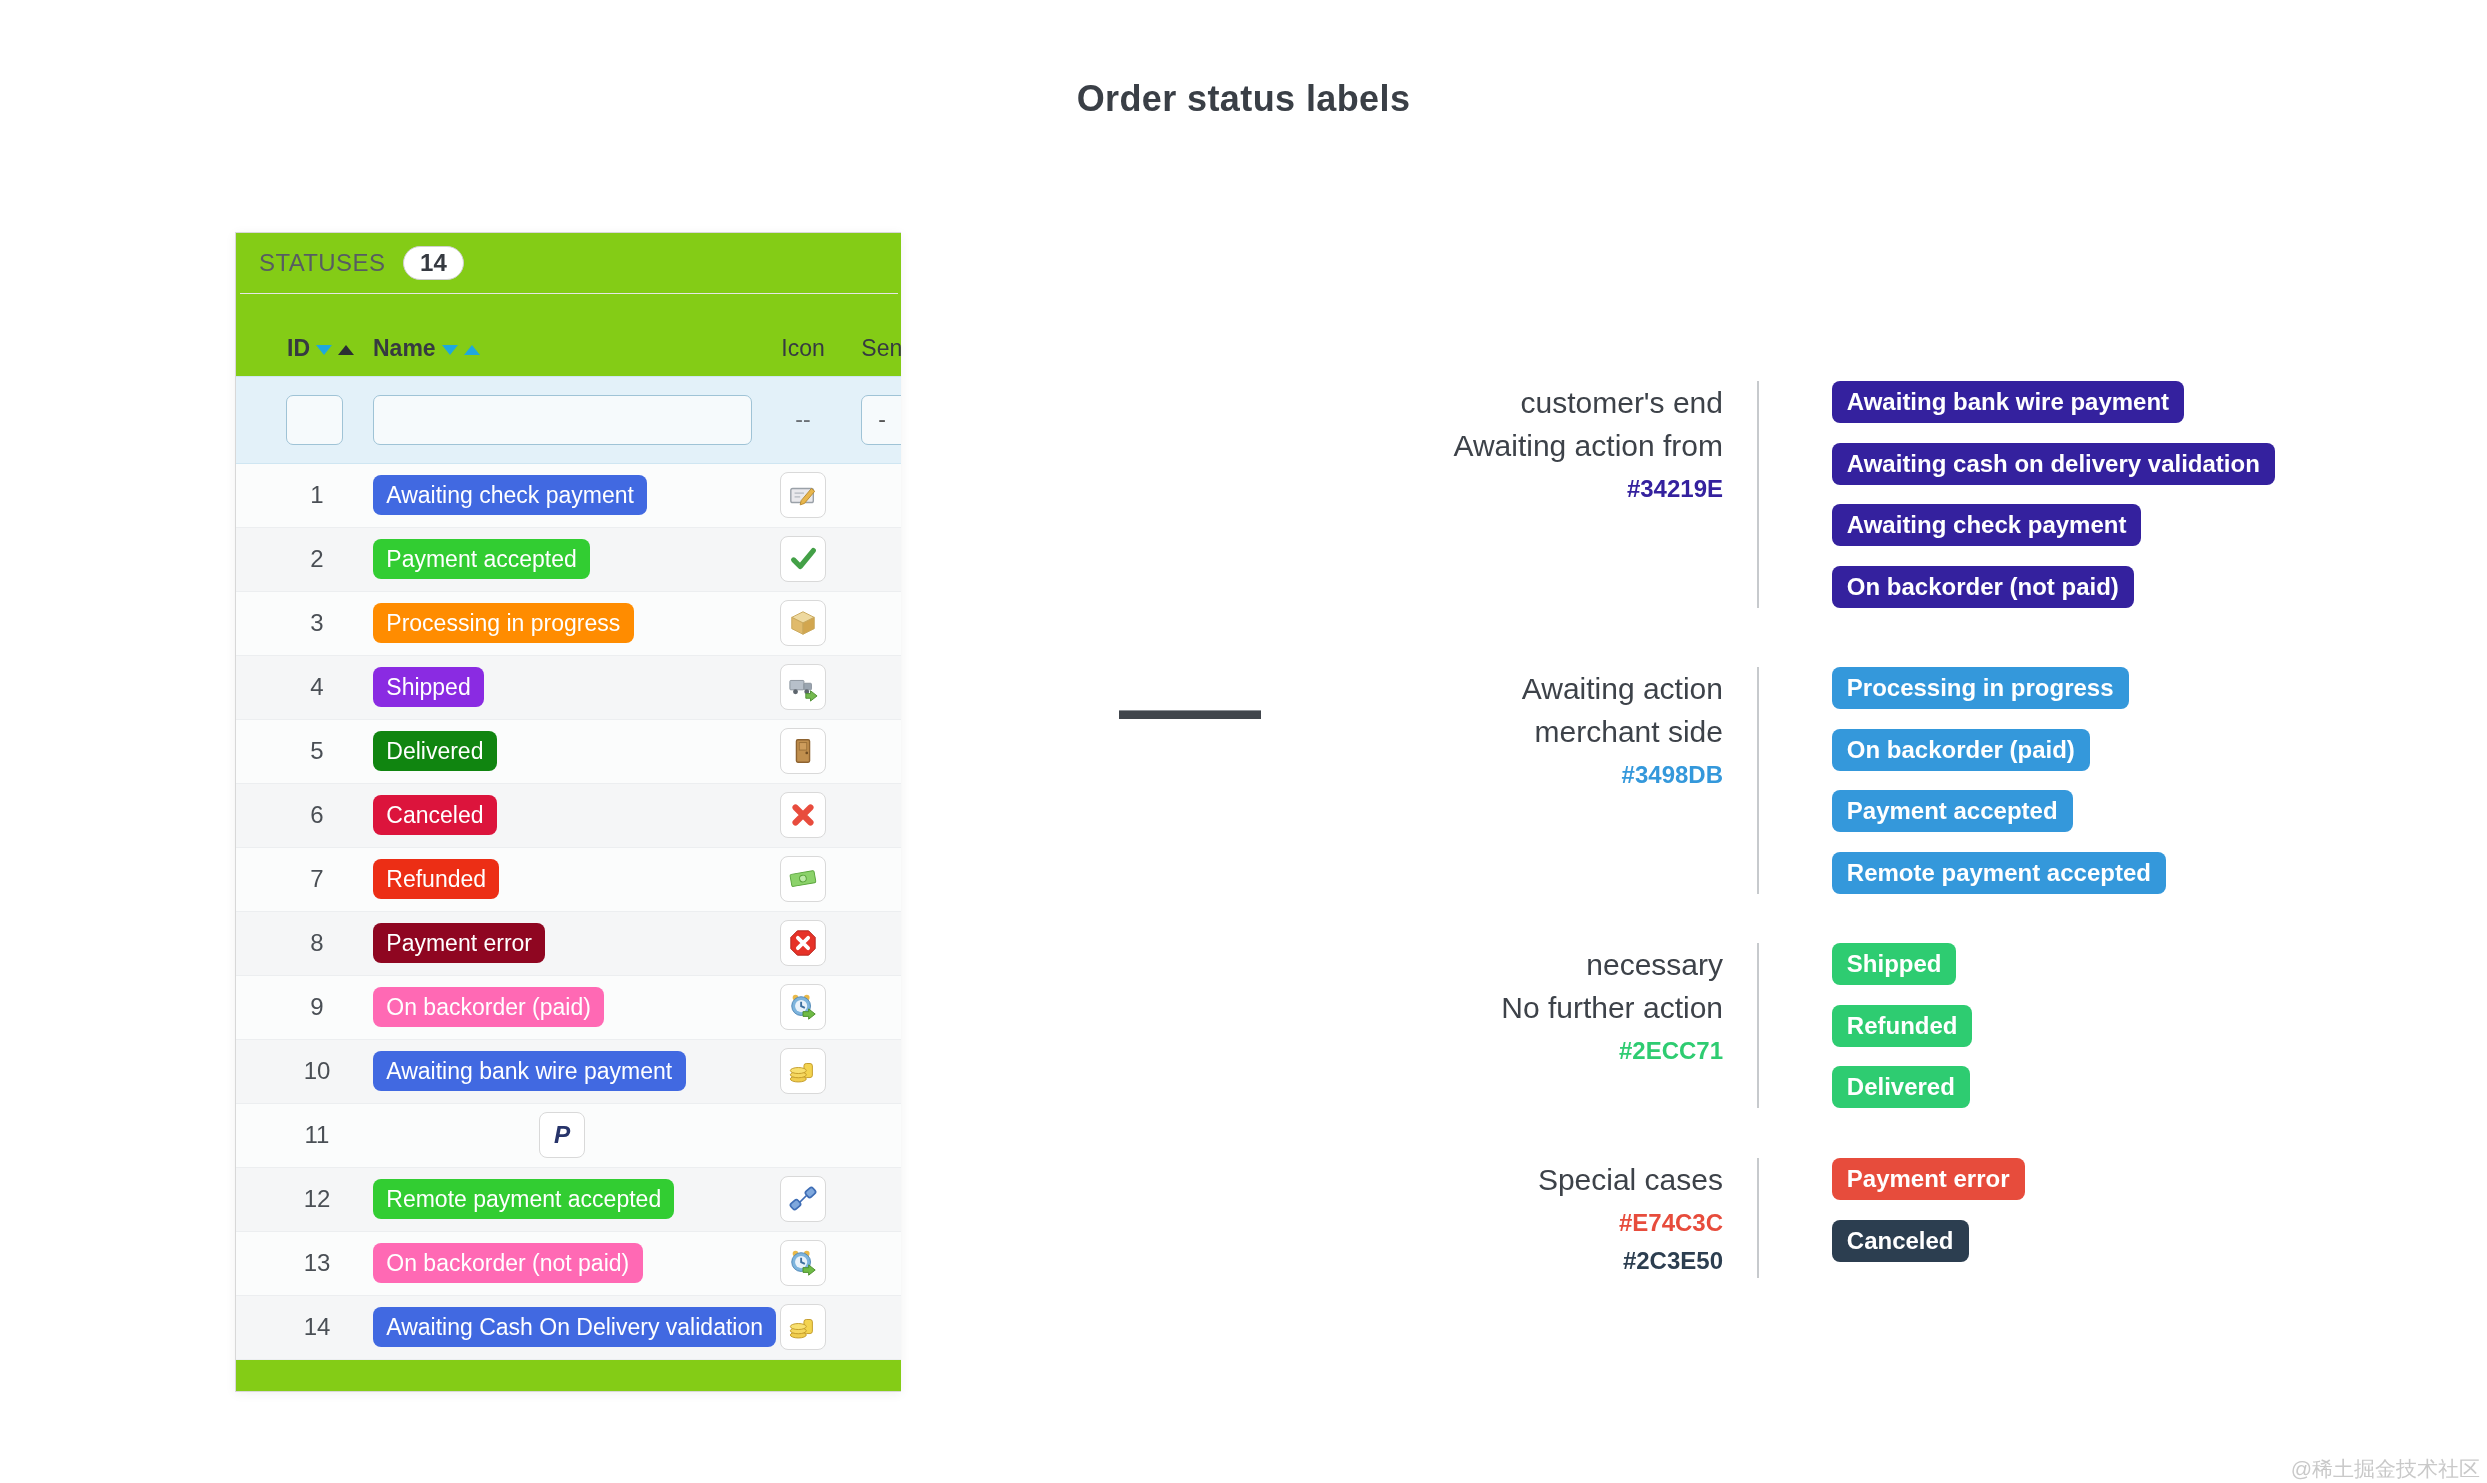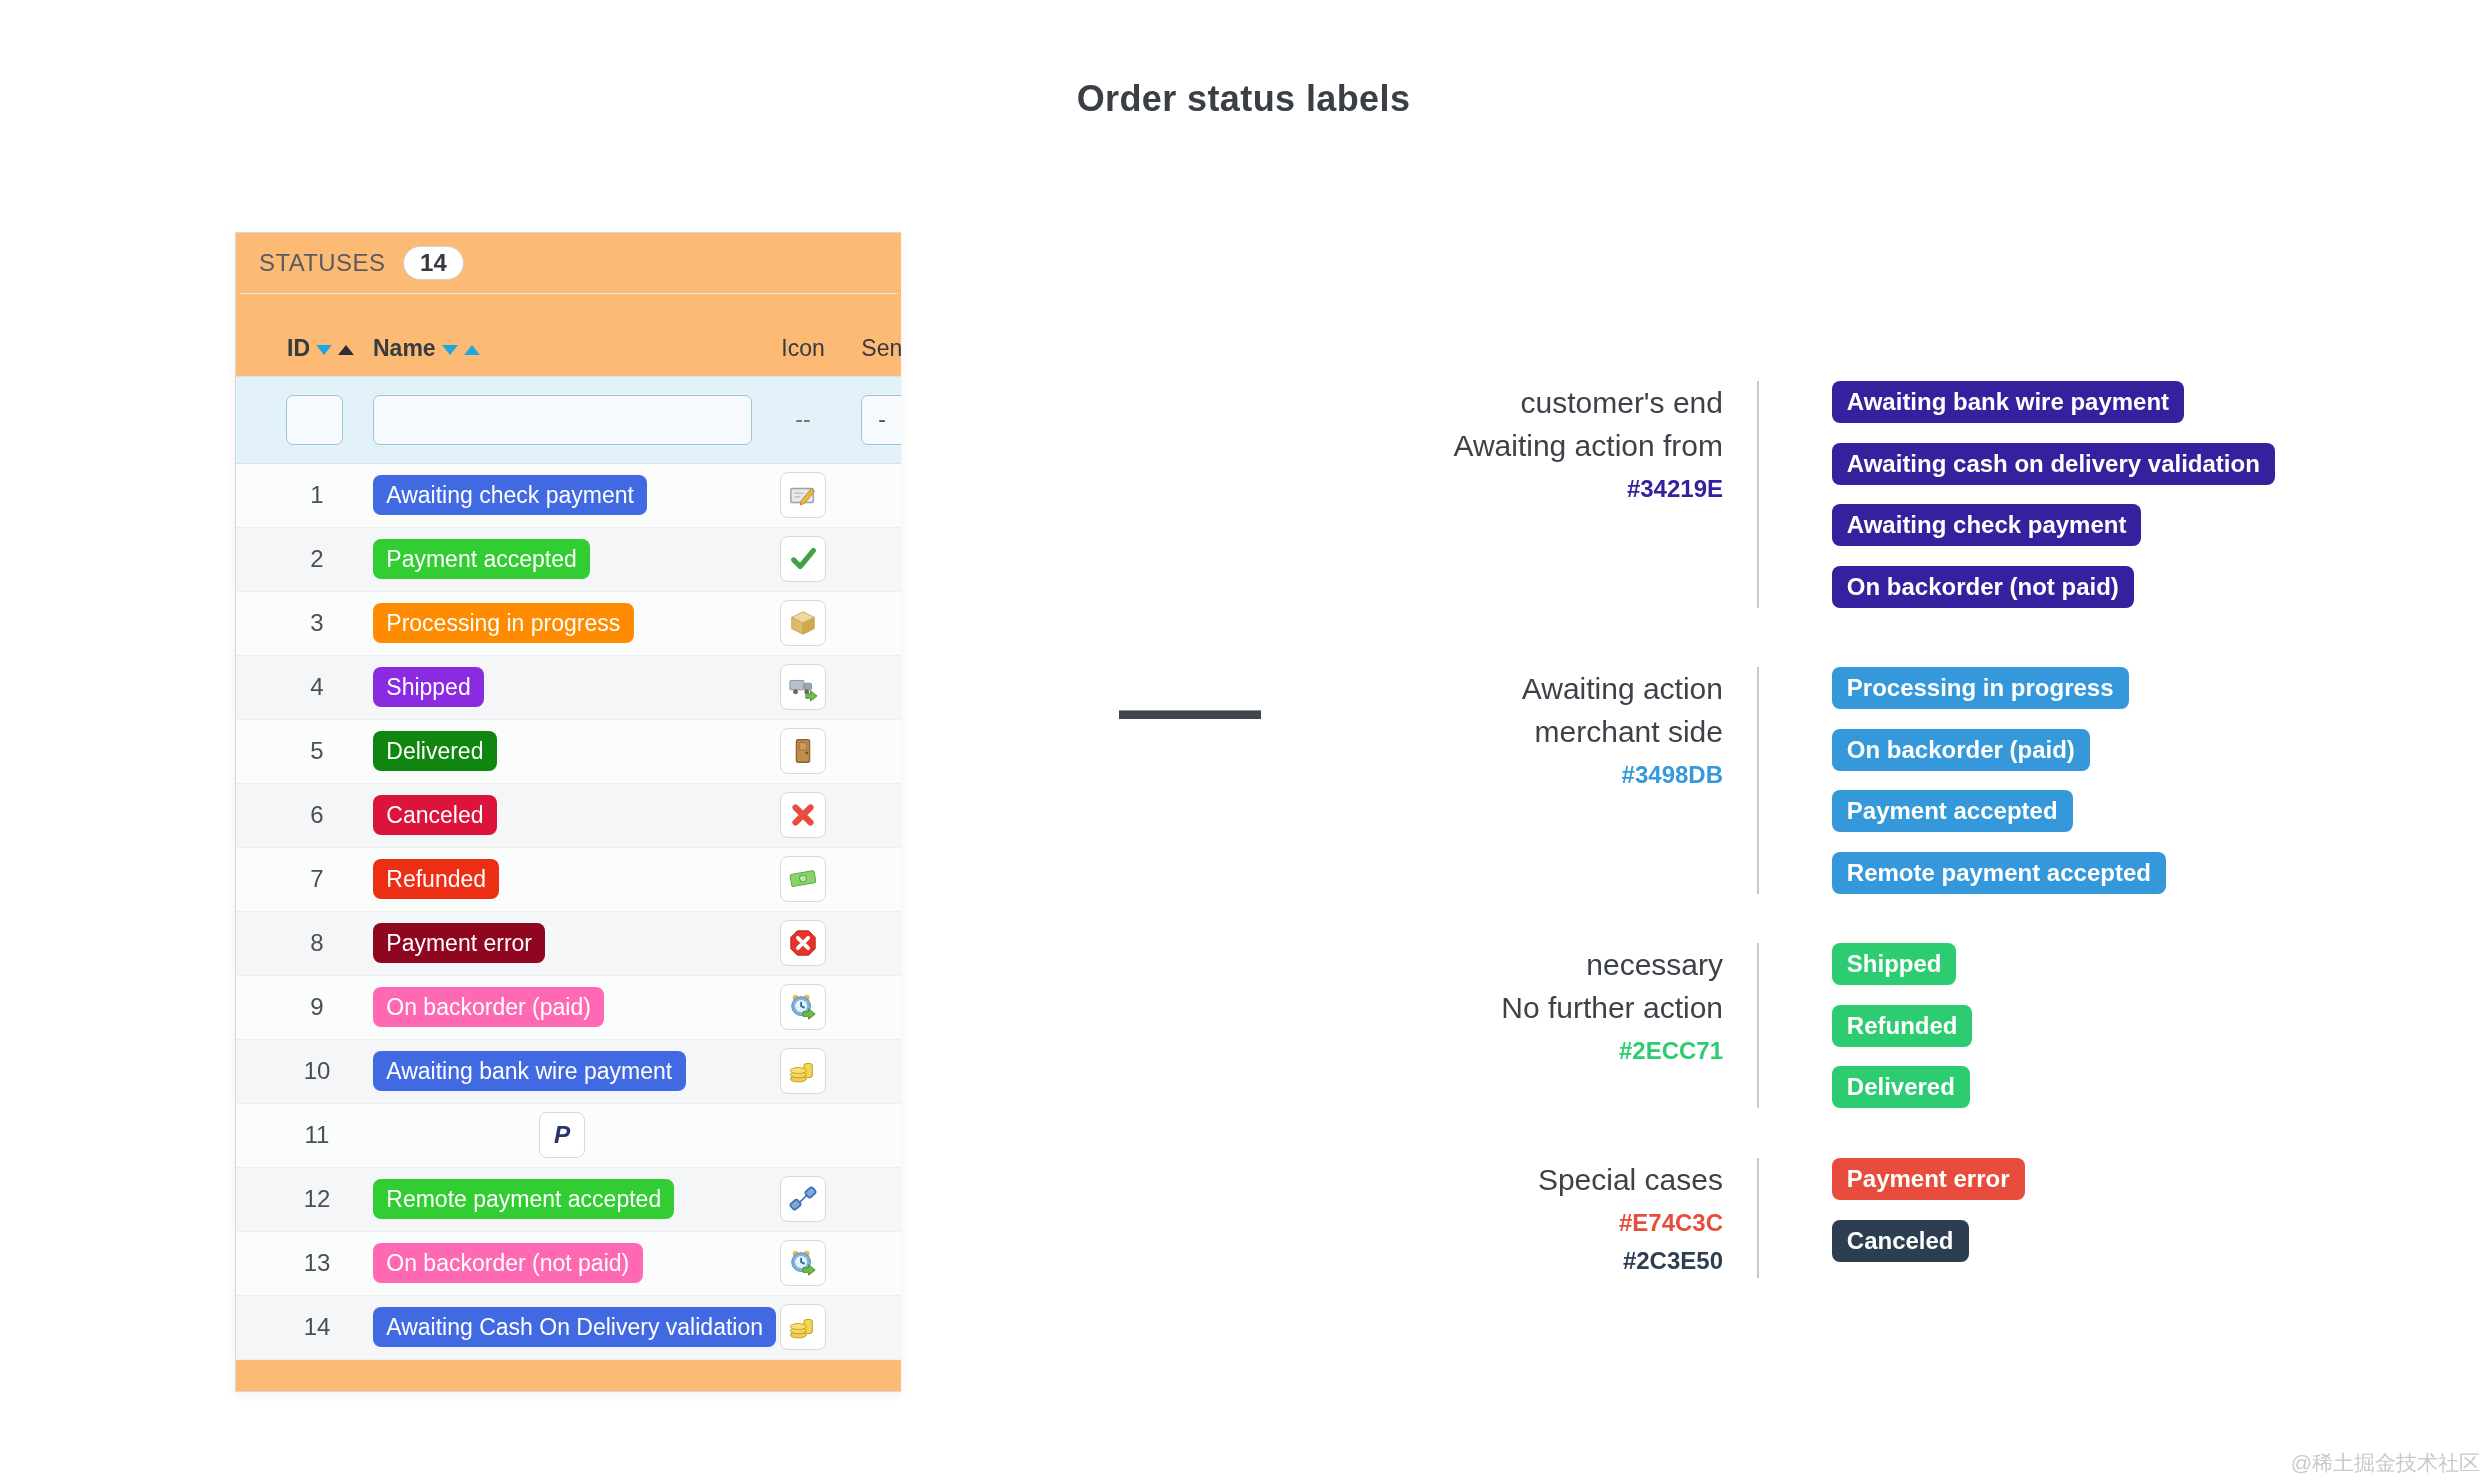--- a/index.html
+++ b/index.html
@@ -8,21 +8,21 @@
     font-family:"Liberation Sans",sans-serif;color:#3c4149;overflow:hidden;
   }
   
   .page-title{
     position:absolute;top:78px;left:0;width:2487px;text-align:center;
     font-size:36px;font-weight:700;color:#3a3f46;letter-spacing:0.4px;
   }
   
   .panel{
     position:absolute;left:235px;top:232px;width:665px;height:1158px;
-    background:#fdba74;border:0.9px solid #d8d8d8;border-right:none;
+    background:#84cc16;border:0.9px solid #d8d8d8;border-right:none;
     box-shadow:0 1.8px 10.6px rgba(0,0,0,.06);overflow:hidden;
   }
   .panel-header{display:flex;align-items:center;gap:17.7px;padding:14px 23px;height:32px;}
   .panel-title{font-size:24px;color:#575c62;letter-spacing:0.4px;}
   .count-pill{
     border:0.9px solid #cfcfcf;border-radius:885px;padding:1.8px 16px;
     font-size:24px;font-weight:700;color:#363a41;background:#fff;
   }
   .panel-sep{border-bottom:0.9px solid #e6e6e6;margin:0 3.5px;}
   .table{width:780px;margin-top:26.6px;}
@@ -69,21 +69,21 @@
   .g-label{width:495px;text-align:right;padding-right:34px;box-sizing:border-box;}
   .g-line{font-size:30px;line-height:43px;color:#3d4249;}
   .g-hex{font-size:24px;line-height:35px;font-weight:700;margin-top:3.5px;}
   .g-divider{width:1.8px;background:#c7cacd;}
   .g-badges{display:flex;flex-direction:column;gap:19.5px;padding-left:73px;}
   .legend-badge{
     display:inline-block;width:fit-content;color:#fff;font-size:24px;font-weight:600;
     padding:7px 15px;border-radius:8px;white-space:nowrap;
   }
   
-  .watermark{position:absolute;right:7px;bottom:7px;font-size:21px;color:#c9c9c9;}
+  .watermark{position:absolute;right:7px;bottom:1px;font-size:21px;color:#c9c9c9;}
 </style>
 </head>
 <body>
 
 <div class="page-title">Order status labels</div>
 
 <div class="panel">
   <div class="panel-header">
     <span class="panel-title">STATUSES</span>
     <span class="count-pill">14</span>

